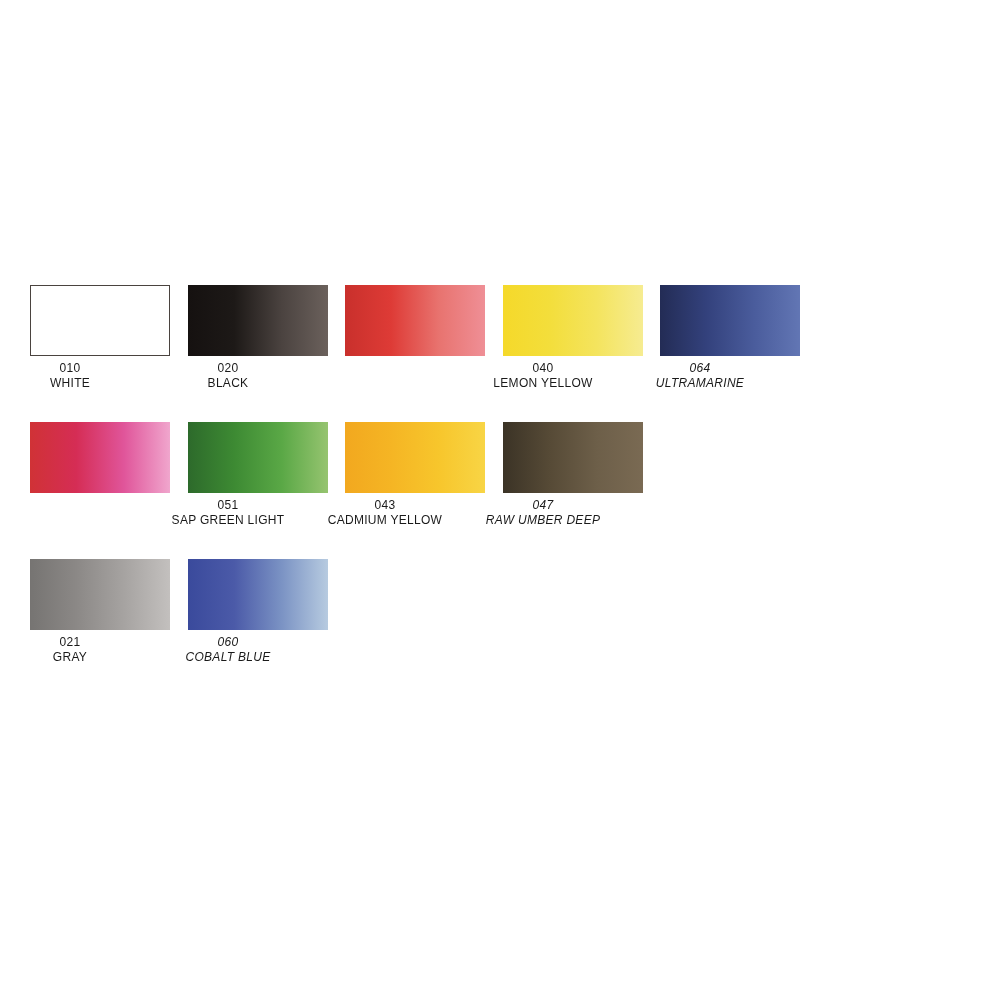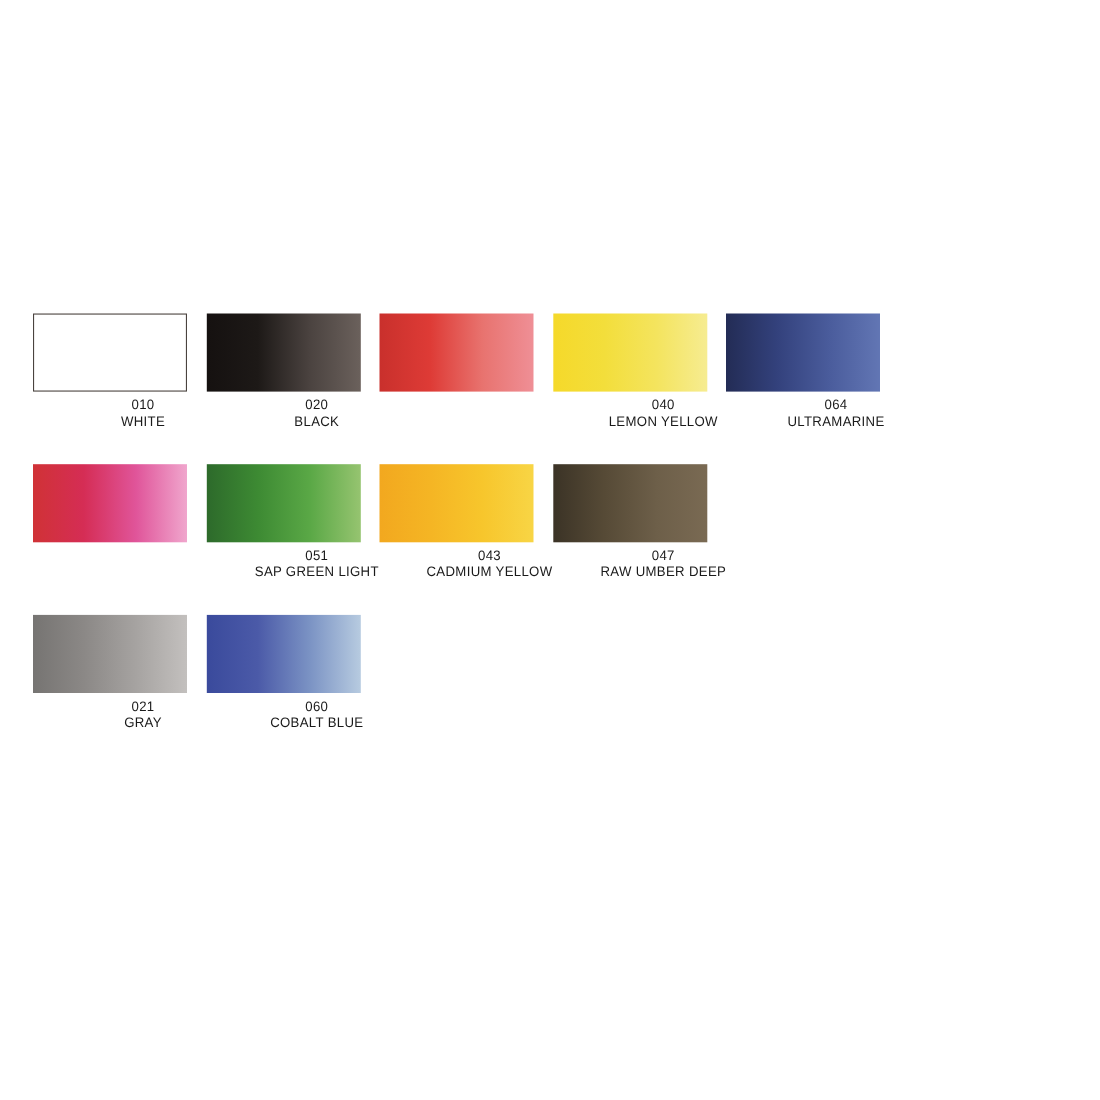--- a/index.html
+++ b/index.html
@@ -30,23 +30,23 @@
     display: flex;
     flex-direction: row;
     margin-bottom: 32px;
   }
 
   .swatch-cell {
     width: 140px;
     margin-right: 17.6px;
     display: flex;
     flex-direction: column;
-    align-items: flex-start;
+    align-items: flex-end;
   }
-  .swatch-cell:last-child { margin-right: 0; }
+  .swatch-cell:last-child { margin-right: 0; font-style: italic; }
 
   .swatch-chip {
     width: 140px;
     height: 71px;
     display: block;
     position: relative;
   }
 
   .swatch-chip.bordered {
     border: 1px solid #4a433f;

